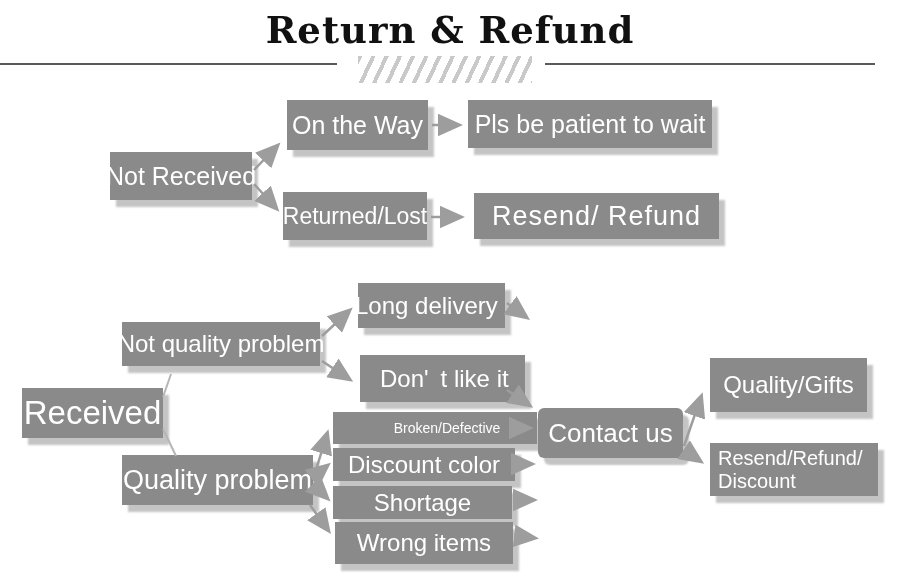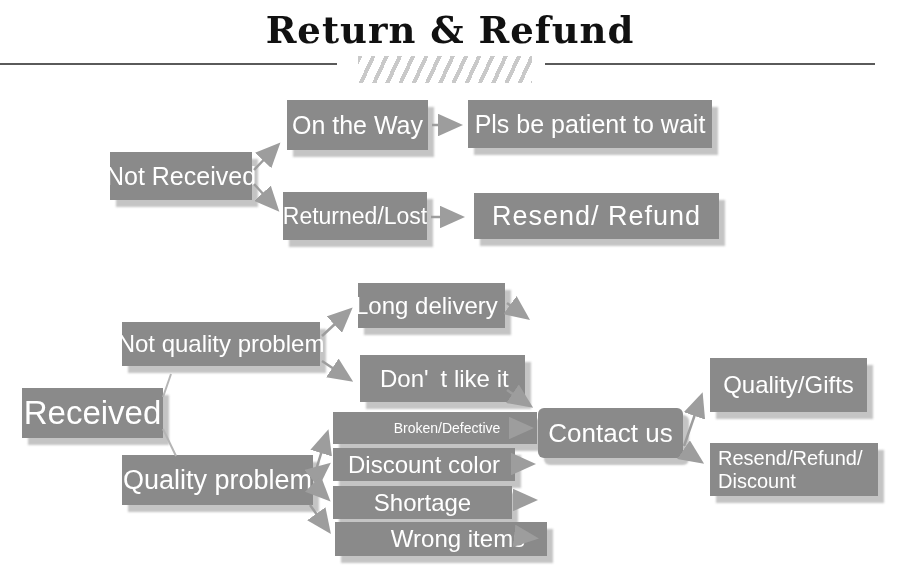--- a/index.html
+++ b/index.html
@@ -39,21 +39,21 @@
   #n-returned-lost  {left:283px;top:192px;width:144px;height:48px;font-size:23px;}
   #n-resend-refund  {left:474px;top:193px;width:245px;height:46px;font-size:27px;letter-spacing:1px;}
   #n-received       {left:22px;top:388px;width:141px;height:50px;font-size:33px;}
   #n-not-quality    {left:122px;top:322px;width:198px;height:44px;font-size:24px;}
   #n-quality        {left:122px;top:455px;width:191px;height:50px;font-size:27px;}
   #n-long-delivery  {left:358px;top:283px;width:147px;height:45px;font-size:24px;justify-content:flex-start;text-indent:-3px;}
   #n-dont-like      {left:360px;top:355px;width:145px;height:47px;font-size:24px;justify-content:flex-start;padding-left:20px;}
   #n-broken         {left:333px;top:412px;width:180px;height:32px;font-size:14px;padding-left:24px;}
   #n-different      {left:333px;top:448px;width:182px;height:33px;font-size:24px;}
   #n-shortage       {left:333px;top:486px;width:179px;height:33px;font-size:24px;}
-  #n-wrong          {left:335px;top:522px;width:178px;height:34px;font-size:24px;padding-left:34px;}
+  #n-wrong          {left:335px;top:522px;width:178px;height:42px;font-size:24px;}
   #n-contact        {left:538px;top:408px;width:145px;height:50px;font-size:26px;border-radius:6px;}
   #n-discount-gifts {left:710px;top:358px;width:157px;height:54px;font-size:24px;}
   #n-resend-discount{left:710px;top:443px;width:160px;height:53px;font-size:20px;
                      justify-content:flex-start;text-align:left;padding-left:8px;
                      white-space:normal;line-height:1.15;}
   
   #arrows{position:absolute;left:0;top:0;pointer-events:none;}
   .arrow{stroke:#9d9d9d;stroke-width:2.5;fill:none;}
   .plainline{stroke:#b5b5b5;stroke-width:2;fill:none;}
 </style>

